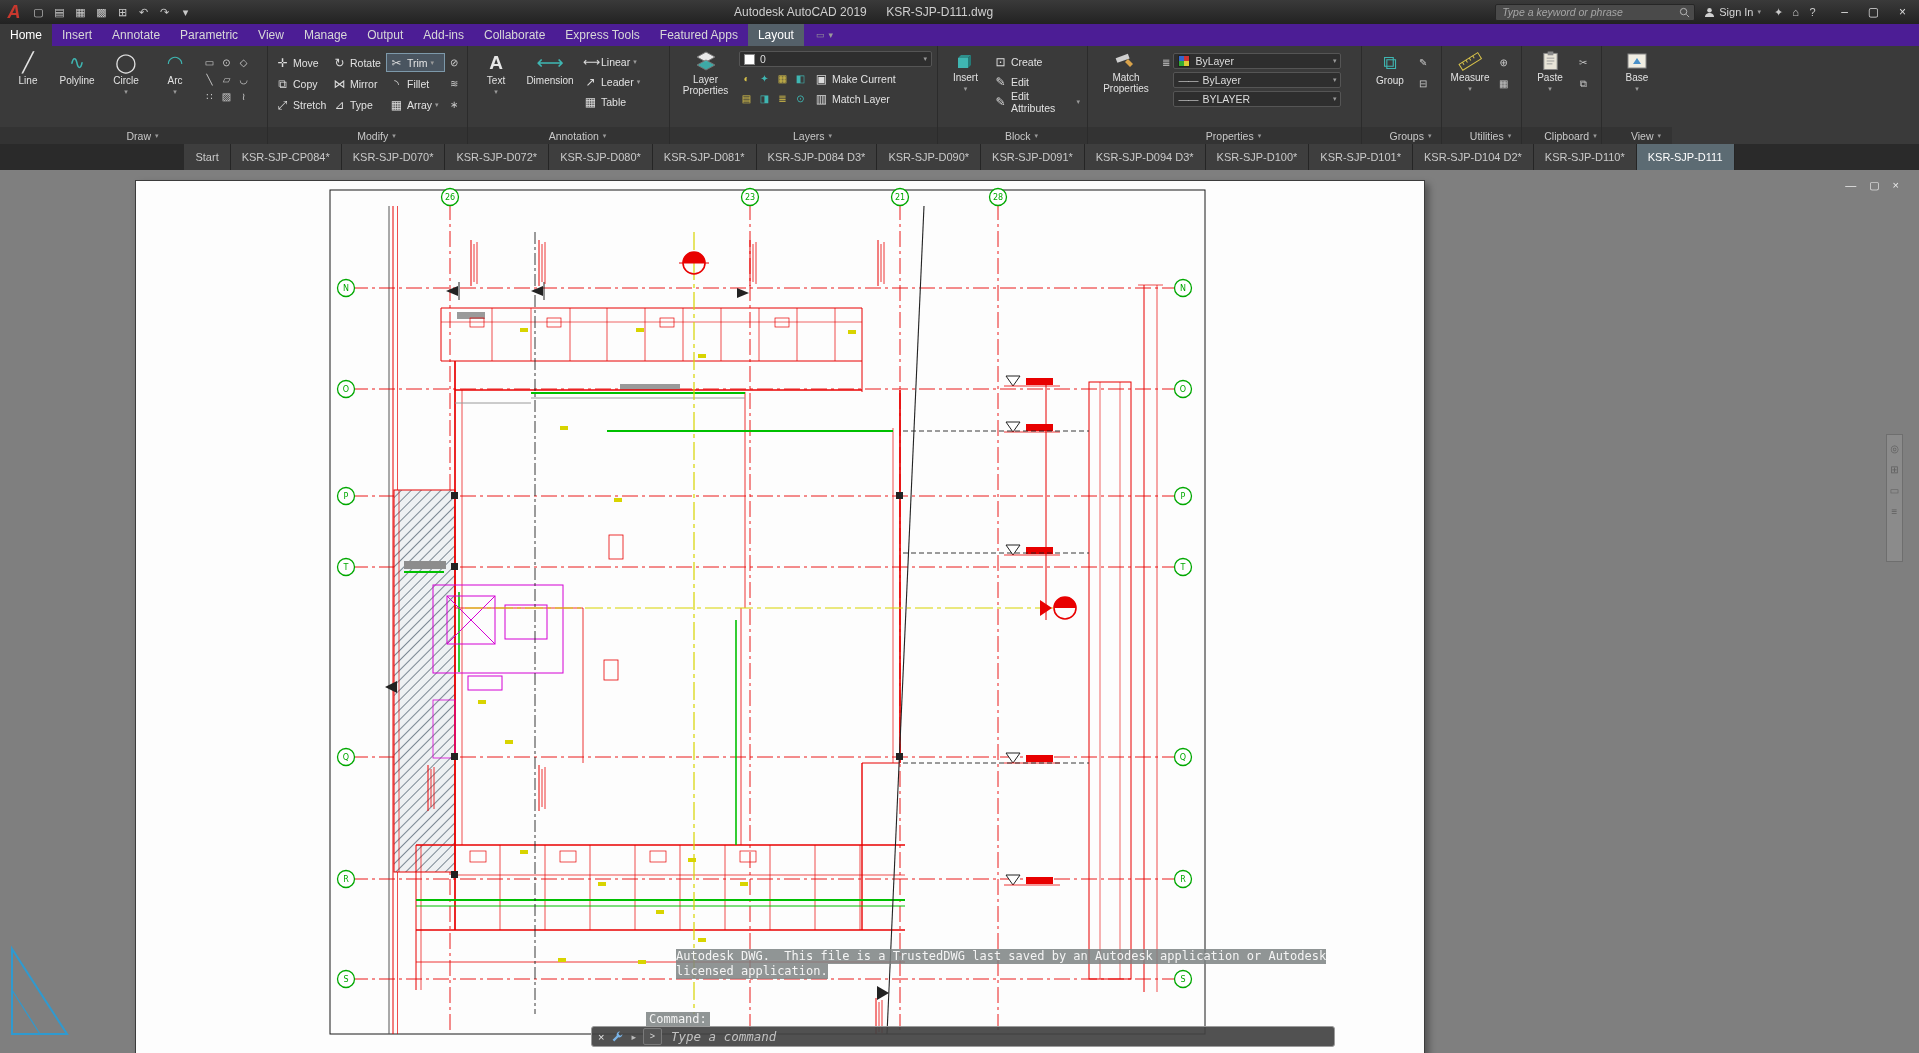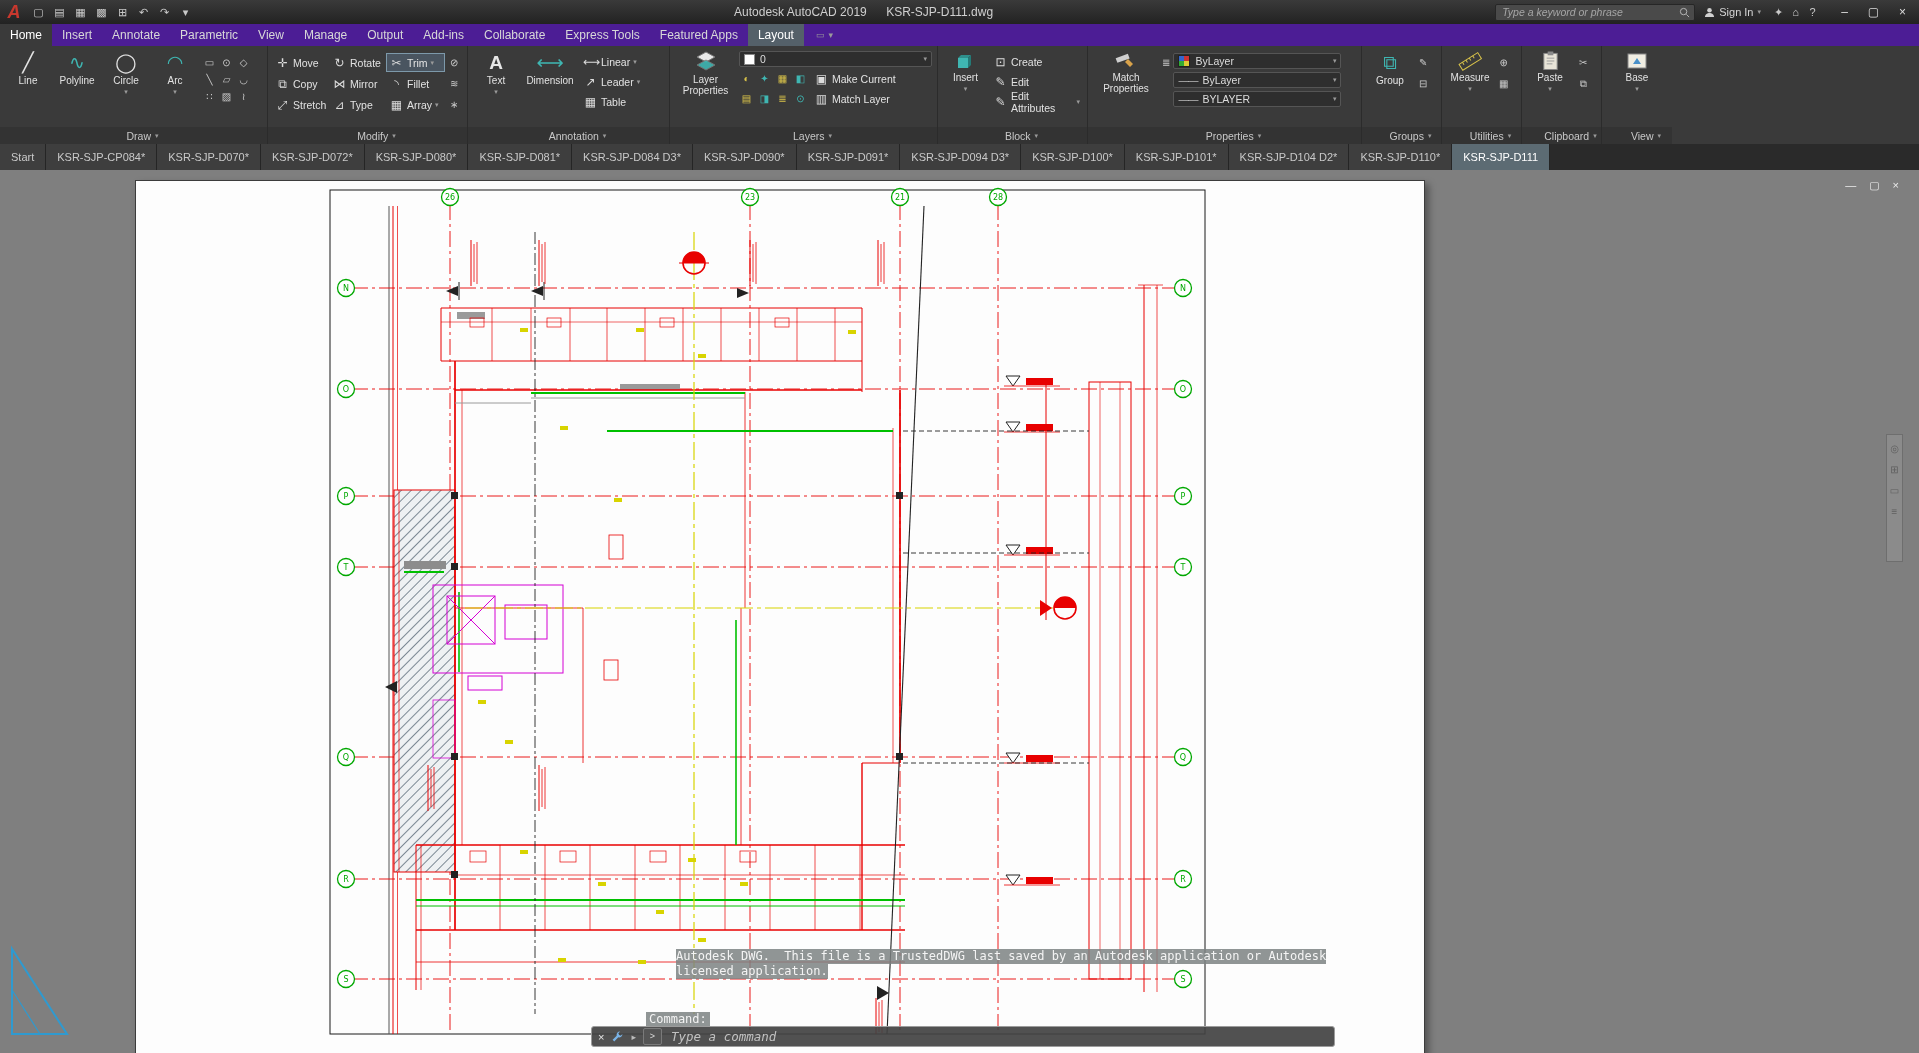--- a/index.html
+++ b/index.html
@@ -62,21 +62,21 @@
   .cswatch{width:10px;height:10px;border:1px solid #222;
     background:conic-gradient(#c33 0 25%,#dc3 0 50%,#3a3 0 75%,#36c 0);}
   .lw{color:#bbb;letter-spacing:-1px;}
   .lcol{display:flex;flex-direction:column;gap:3px;width:196px;padding-top:3px;}
   .lrow{display:flex;align-items:center;gap:4px;}
   .lrow .mg{width:15px;line-height:14px;}
   .lrow .mg:nth-of-type(odd){color:#d8c24a;}
   .lrow .mg:nth-of-type(even){color:#3fb6b2;}
   
   #file-tabs-row{position:absolute;top:144px;left:0;width:100%;height:26px;
-    background:#2a2a2a;display:flex;z-index:9;}
+    background:#2a2a2a;display:flex;z-index:9;justify-content:center;}
   #file-tabs{display:flex;height:26px;}
   .ftab{padding:0 11px;font-size:11px;color:#c9c9c9;line-height:26px;background:#3e3e3e;
     border-right:1px solid #252525;white-space:nowrap;}
   .ftab.active{background:#5c6b73;color:#fff;}
   
   #canvas{position:absolute;top:170px;left:0;width:1919px;height:883px;background:#7f7f7f;overflow:hidden;}
   #paper{position:absolute;left:135px;top:10px;width:1288px;height:873px;background:#fdfdfd;
     border:1px solid #3c3c3c;box-shadow:4px 4px 7px rgba(0,0,0,.35);z-index:1;}
   #plan{position:absolute;left:0;top:0;z-index:2;}
   #plan text{font-family:"DejaVu Sans",sans-serif;}

